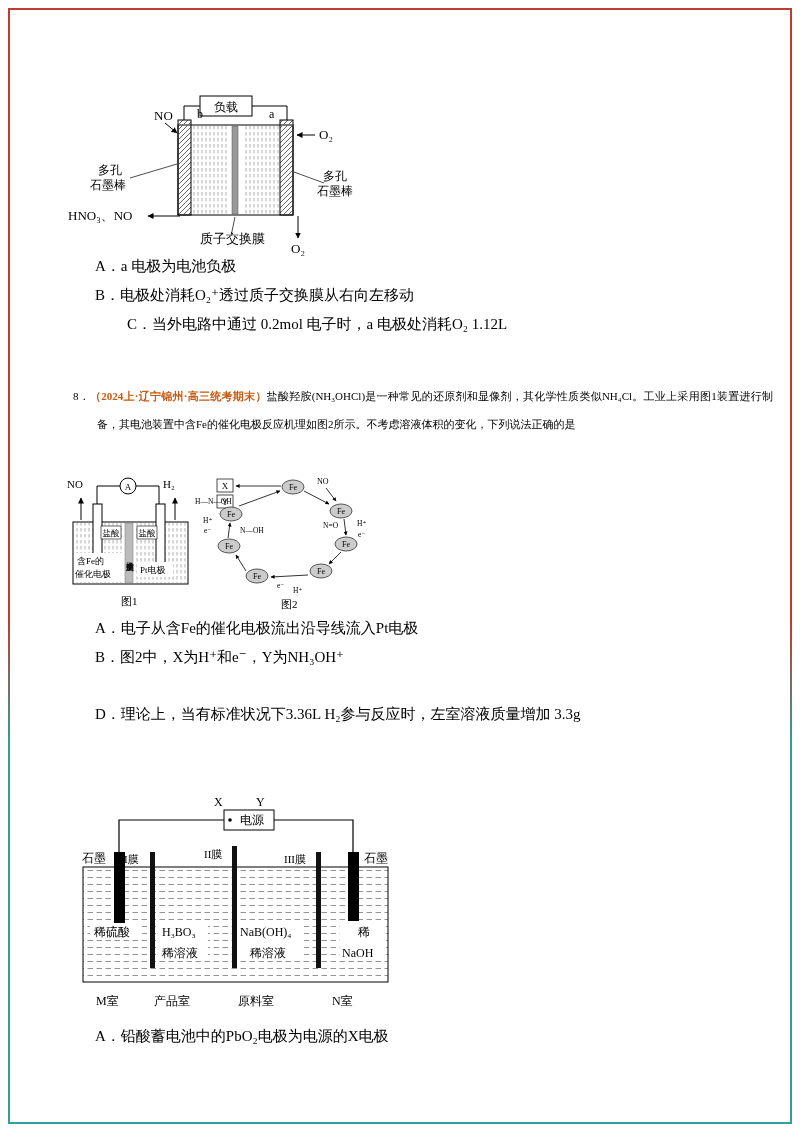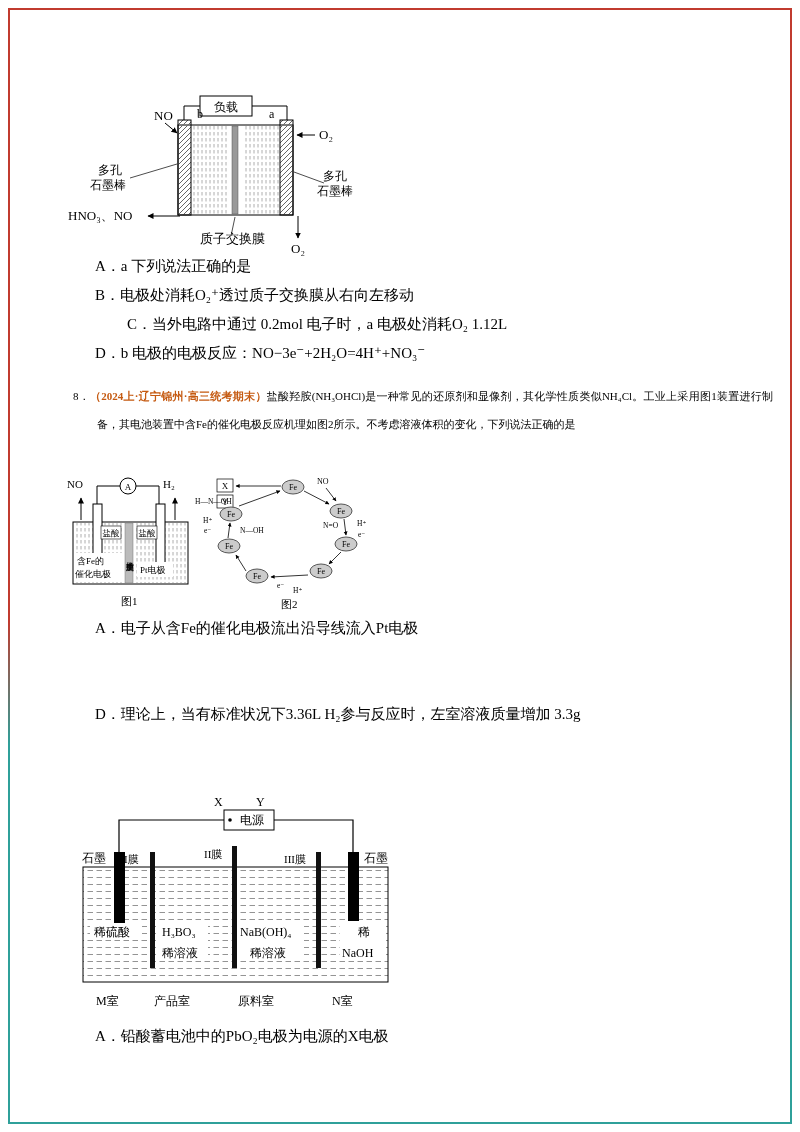--- a/index.html
+++ b/index.html
@@ -65,24 +65,23 @@
     <text x="249" y="105" font-size="12">石墨棒</text>
     <line x1="256" y1="93" x2="226" y2="82" stroke="#000" stroke-width="0.7"></line>
     <text x="0" y="130" font-size="13">HNO₃、NO</text>
     <line x1="112" y1="126" x2="80" y2="126" stroke="#000" marker-end="url(#ahFC)"></line>
     <text x="132" y="153" font-size="13">质子交换膜</text>
     <line x1="163" y1="146" x2="167" y2="127" stroke="#000" stroke-width="0.7"></line>
     <line x1="230" y1="126" x2="230" y2="148" stroke="#000" marker-end="url(#ahFC)"></line>
     <text x="223" y="163" font-size="13">O₂</text>
   </svg>
 
-  <div class="opt" style="top:256px;">A．a 下列说法正确的是</div>
+  <div class="opt" style="top:256px;">A．a 电极为电池负极</div>
   <div class="opt" style="top:285px;">B．电极处消耗O₂⁺透过质子交换膜从右向左移动</div>
   <div class="opt" style="top:314px;margin-left:32px;">C．当外电路中通过 0.2mol 电子时，a 电极处消耗O₂ 1.12L</div>
-  <div class="opt" style="top:343px;">D．b 电极的电极反应：NO−3e⁻+2H₂O=4H⁺+NO₃⁻</div>
 
   <div class="para" style="top:382px;"><span>8．</span><span class="src">（2024上·辽宁锦州·高三统考期末）</span><span>盐酸羟胺(NH₃OHCl)是一种常见的还原剂和显像剂，其化学性质类似NH₄Cl。工业上采用图1装置进行制备，其电池装置中含Fe的催化电极反应机理如图2所示。不考虑溶液体积的变化，下列说法正确的是</span></div>
 
   <svg viewBox="0 0 135 140" style="left:63px;top:474px;width:135px;height:140px;">
     <defs>
       <pattern id="solF1" width="4" height="6" patternUnits="userSpaceOnUse">
         <line x1="2" y1="0" x2="2" y2="3.5" stroke="#999" stroke-width="0.8"></line>
       </pattern>
       <marker id="ahF1" markerWidth="8" markerHeight="8" refX="5.5" refY="3" orient="auto">
         <path d="M0,0 L6,3 L0,6 Z" fill="#000"></path>
@@ -155,20 +154,21 @@
     <text x="84" y="114" font-size="7.5">e⁻</text>
     <text x="100" y="119" font-size="7.5">H⁺</text>
     <text x="10" y="49" font-size="7.5">H⁺</text>
     <text x="11" y="59" font-size="7.5">e⁻</text>
     <text x="47" y="59" font-size="7.5">N—OH</text>
     <text x="2" y="30" font-size="7.5">H—N—OH</text>
     <text x="88" y="134" font-size="11">图2</text>
   </svg>
 
   <div class="opt" style="top:618px;">A．电子从含Fe的催化电极流出沿导线流入Pt电极</div>
+  <div class="opt" style="top:647px;">B．图2中，X为H⁺和e⁻，Y为NH₃OH⁺</div>
   <div class="opt" style="top:704px;">D．理论上，当有标准状况下3.36L H₂参与反应时，左室溶液质量增加 3.3g</div>
 
 
   <svg viewBox="0 0 320 228" style="left:78px;top:790px;width:320px;height:228px;">
     <defs>
       <pattern id="wavQ9" width="9" height="7" patternUnits="userSpaceOnUse">
         <line x1="0.5" y1="3.5" x2="6" y2="3.5" stroke="#666" stroke-width="0.7"></line>
       </pattern>
     </defs>
     <text x="136" y="16" font-size="12">X</text>

